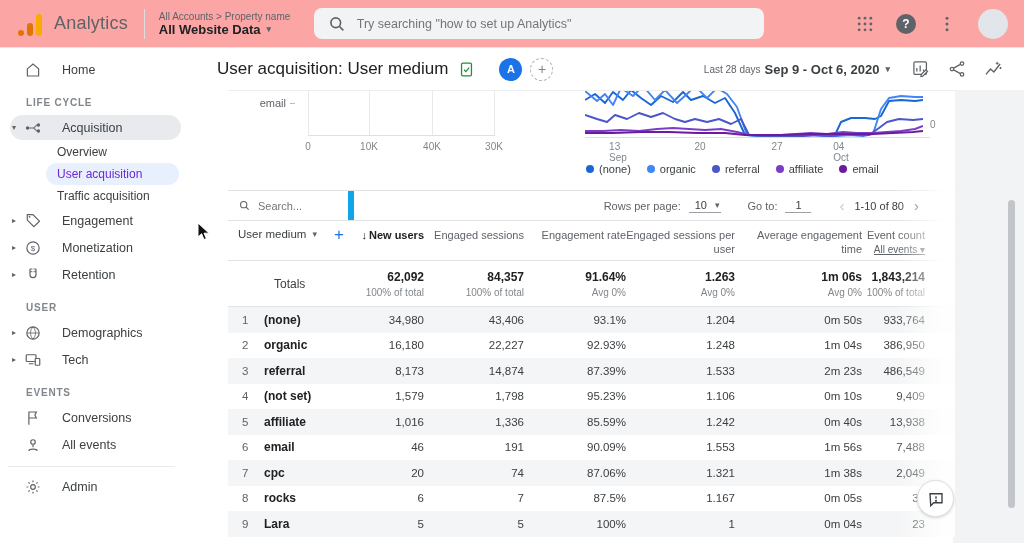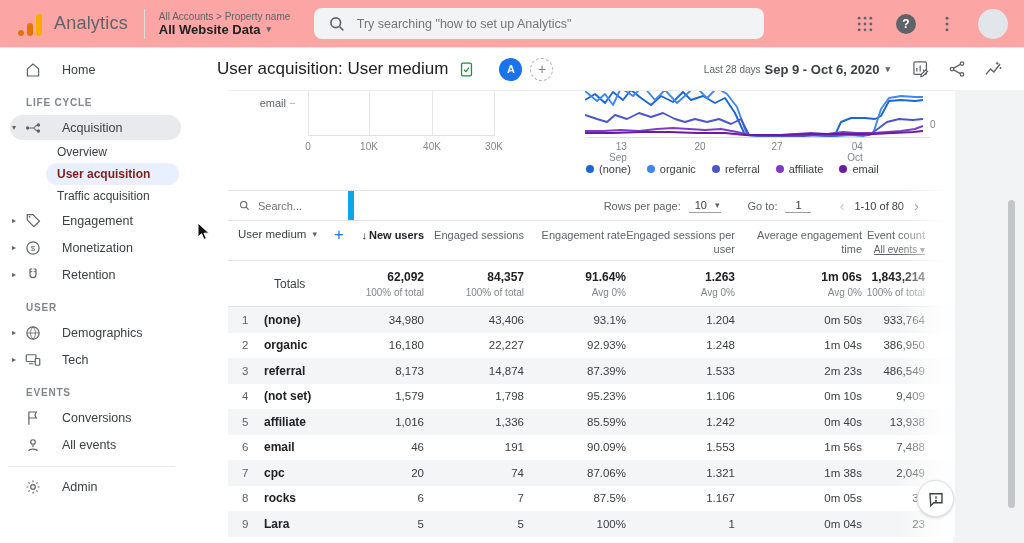--- a/index.html
+++ b/index.html
@@ -42,21 +42,21 @@
   .side-item .sicon { width:18px; height:18px; color:#5f6368; flex:none; margin-right:20px;}
   .side-item .sicon svg { width:18px; height:18px;}
   .side-item .slabel { font-size:12.5px; color:#3c4043; white-space:nowrap;}
   .side-item.pill-gray::before { content:""; position:absolute; left:10px; right:2px; top:1px; bottom:1px;
     background:#e8eaed; border-radius:14px; }
   .side-item > * { position:relative; }
   .side-item.sub { height:22px; padding-left:57px; }
   .side-item.sub .slabel { font-size:12px; }
   .side-item.sub.selected::before { content:""; position:absolute; left:46px; right:4px; top:0; bottom:0;
     background:#e8f0fe; border-radius:12px;}
-  .side-item.sub.selected .slabel { color:#7f1d1d; font-weight:bold; }
+  .side-item.sub.selected .slabel { color:#6d28d9; font-weight:normal; }
   .side-section { font-size:10px; letter-spacing:.8px; color:#80868b; padding:14px 0 6px 26px; font-weight:bold;}
   .side-divider { height:1px; background:#e8eaed; margin:8px 8px 6px 8px; }
 
   
   .page-header { height:42px; display:flex; align-items:center; padding-left:34px; padding-right:20px; position:relative; z-index:12; background:#fff;}
   .page-title { font-size:17px; color:#202124; }
   .title-doc { width:17px; height:17px; margin-left:10px; }
   .comp-chip { width:23px; height:23px; border-radius:50%; background:#1a73e8; color:#fff; font-size:11px; font-weight:bold;
     display:flex; align-items:center; justify-content:center; margin-left:24px; cursor:pointer;}
   .comp-add { width:23px; height:23px; border-radius:50%; border:1.5px dashed #b0b4b9; color:#80868b; font-size:14px;
@@ -69,21 +69,21 @@
   
   .card { margin-left:45px; width:727px; background:#fff; position:relative; border-top:1px solid #ededed;}
   .charts { position:relative; height:99px; overflow:hidden; }
   .grid-v { position:absolute; top:0; width:1px; height:44px; background:#e8e8e8;}
   .bar-axis { position:absolute; left:80px; top:44px; width:187px; height:1px; background:#e0e0e0;}
   .bar-tick-label { position:absolute; top:50px; font-size:10px; color:#80868b; transform:translateX(-50%);}
   .bar-cat { position:absolute; left:0; top:6px; width:58px; text-align:right; font-size:11px; color:#5f6368;}
   .bar-cat-tick { position:absolute; left:62px; top:12px; width:5px; height:1px; background:#bdbdbd;}
   .linechart { position:absolute; left:357px; top:0; width:338px; height:47px; overflow:hidden;}
   .line-baseline { position:absolute; left:357px; top:46px; width:345px; height:1px; background:#e0e0e0;}
-  .line-tick { position:absolute; top:50px; font-size:10px; color:#80868b; text-align:right; transform:translateX(-50%); line-height:11px;}
+  .line-tick { position:absolute; top:50px; font-size:10px; color:#80868b; text-align:left; transform:translateX(-50%); line-height:11px;}
   .y-right { position:absolute; left:702px; top:28px; font-size:10px; color:#80868b;}
   .legend { position:absolute; left:358px; top:72px; display:flex; gap:16px; align-items:center;}
   .legend-item { display:flex; align-items:center; gap:5px; font-size:11px; color:#3c4043;}
   .legend-dot { width:8px; height:8px; border-radius:50%; }
 
   
   .controls { height:31px; border-top:1px solid #e3e3e3; border-bottom:1px solid #e3e3e3; display:flex; align-items:center;}
   .ctrl-search { width:126px; height:100%; display:flex; align-items:center; gap:7px; padding-left:10px;
     border-right:6px solid #0ea5e9; color:#5f6368;}
   .ctrl-search input { border:none; outline:none; width:80px; font-size:11px; color:#5f6368; background:transparent;
@@ -372,21 +372,21 @@
             <div class="bar-tick-label" style="left: 80px;">0</div>
             <div class="grid-v" style="left: 141px;"></div>
             <div class="bar-tick-label" style="left: 141px;">10K</div>
             <div class="grid-v" style="left: 204px;"></div>
             <div class="bar-tick-label" style="left: 204px;">40K</div>
             <div class="grid-v" style="left: 266px;"></div>
             <div class="bar-tick-label" style="left: 266px;">30K</div>
             <div class="line-tick" style="left: 390px;">13<br>Sep</div>
             <div class="line-tick" style="left: 472px;">20</div>
             <div class="line-tick" style="left: 549px;">27</div>
-            <div class="line-tick" style="left: 627px;">04<br>Oct</div>
+            <div class="line-tick" style="left: 613px;">04<br>Oct</div>
           </div>
 
         <div class="controls">
           <div class="ctrl-search">
             <svg width="13" height="13" viewBox="0 0 24 24" fill="none" stroke="#5f6368" stroke-width="2">
                 <circle cx="10.5" cy="10.5" r="5.8"></circle>
                 <path d="m15 15 4.6 4.6"></path>
               </svg>
             <input placeholder="Search..." style="">
           </div>

